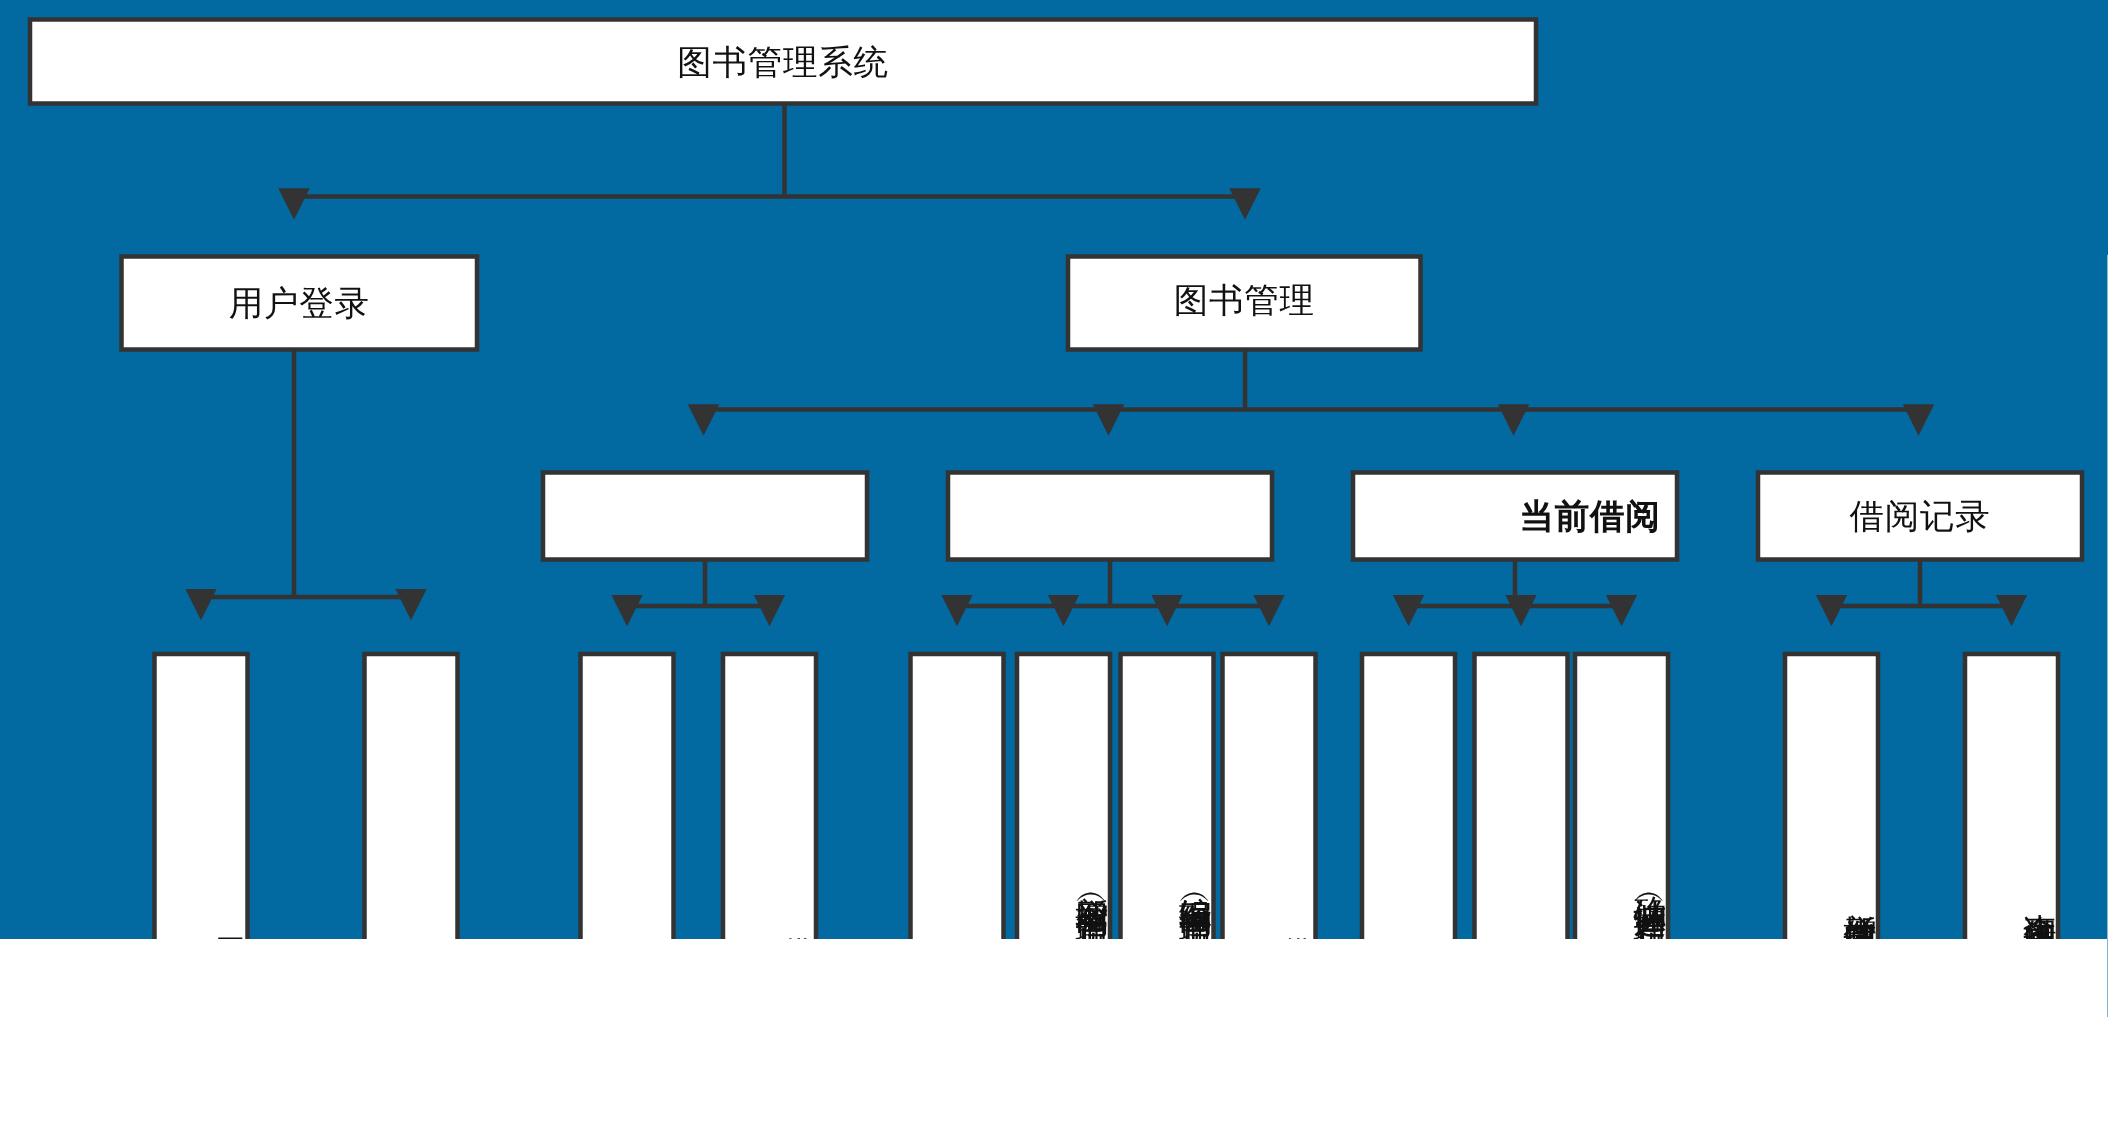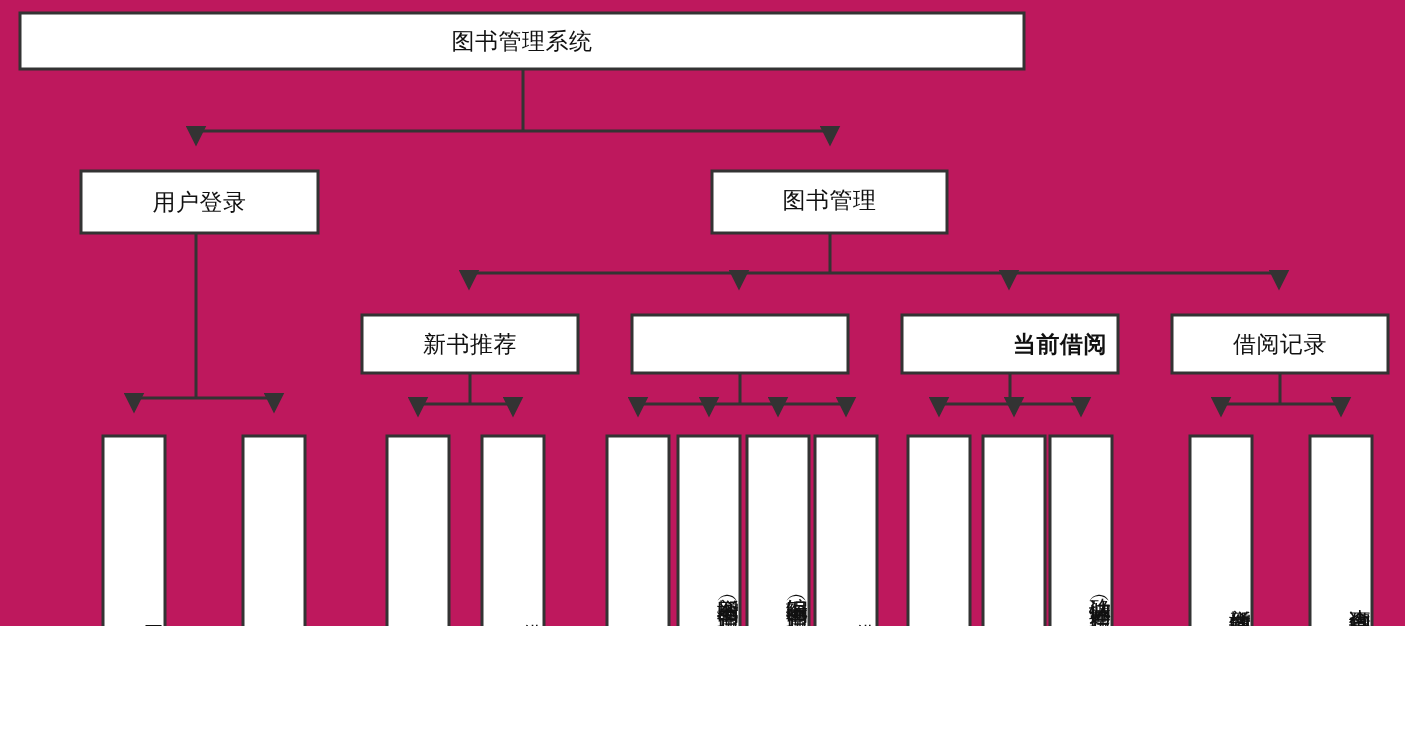--- a/index.html
+++ b/index.html
@@ -7,21 +7,21 @@
     padding: 0;
     background: #ffffff;
   }
   body {
     font-family: "Liberation Sans", "DejaVu Sans", sans-serif;
   }
   #diagram-root {
     position: relative;
     width: 1405px;
     height: 626px;
-    background: #be185d;
+    background: #0369a1;
     overflow: hidden;
   }
   svg#tree-svg {
     position: absolute;
     left: 0;
     top: 0;
     width: 1405px;
     height: 747px;
   }
   .node-box {
@@ -146,21 +146,20 @@
     <path class="connector" d="M 1221 404 L 1341 404"></path>
     <path class="connector" d="M 1221 404 L 1221 414" marker-end="url(#arrow)"></path>
     <path class="connector" d="M 1341 404 L 1341 414" marker-end="url(#arrow)"></path>
   </svg>
 
   <div class="node-label" style="left:20px; top:13px; width:1004px; height:56px;">图书管理系统</div>
 
   <div class="node-label" style="left:81px; top:171px; width:237px; height:62px;">用户登录</div>
   <div class="node-label" style="left:712px; top:171px; width:235px; height:62px;font-family:Liberation Mono, monospace;">图书管理</div>
 
-  <div class="node-label" style="left:362px; top:315px; width:216px; height:58px;">新书推荐</div>
   <div class="node-label" style="left:952px; top:315px; width:216px; height:58px;font-weight:bold;">当前借阅</div>
   <div class="node-label" style="left:1172px; top:315px; width:216px; height:58px;">借阅记录</div>
 
   <div class="node-label vertical" style="left:103px; top:484px; width:62px; height:250px;">用户登录</div>
   <div class="node-label vertical" style="left:243px; top:484px; width:62px; height:250px;">注销登录</div>
 
   <div class="node-label vertical" style="left:387px; top:484px; width:62px; height:250px;">查询图书</div>
   <div class="node-label vertical" style="left:482px; top:484px; width:62px; height:250px;">借阅图书</div>
 
   <div class="node-label vertical" style="left:607px; top:484px; width:62px; height:250px;">查询图书</div>

